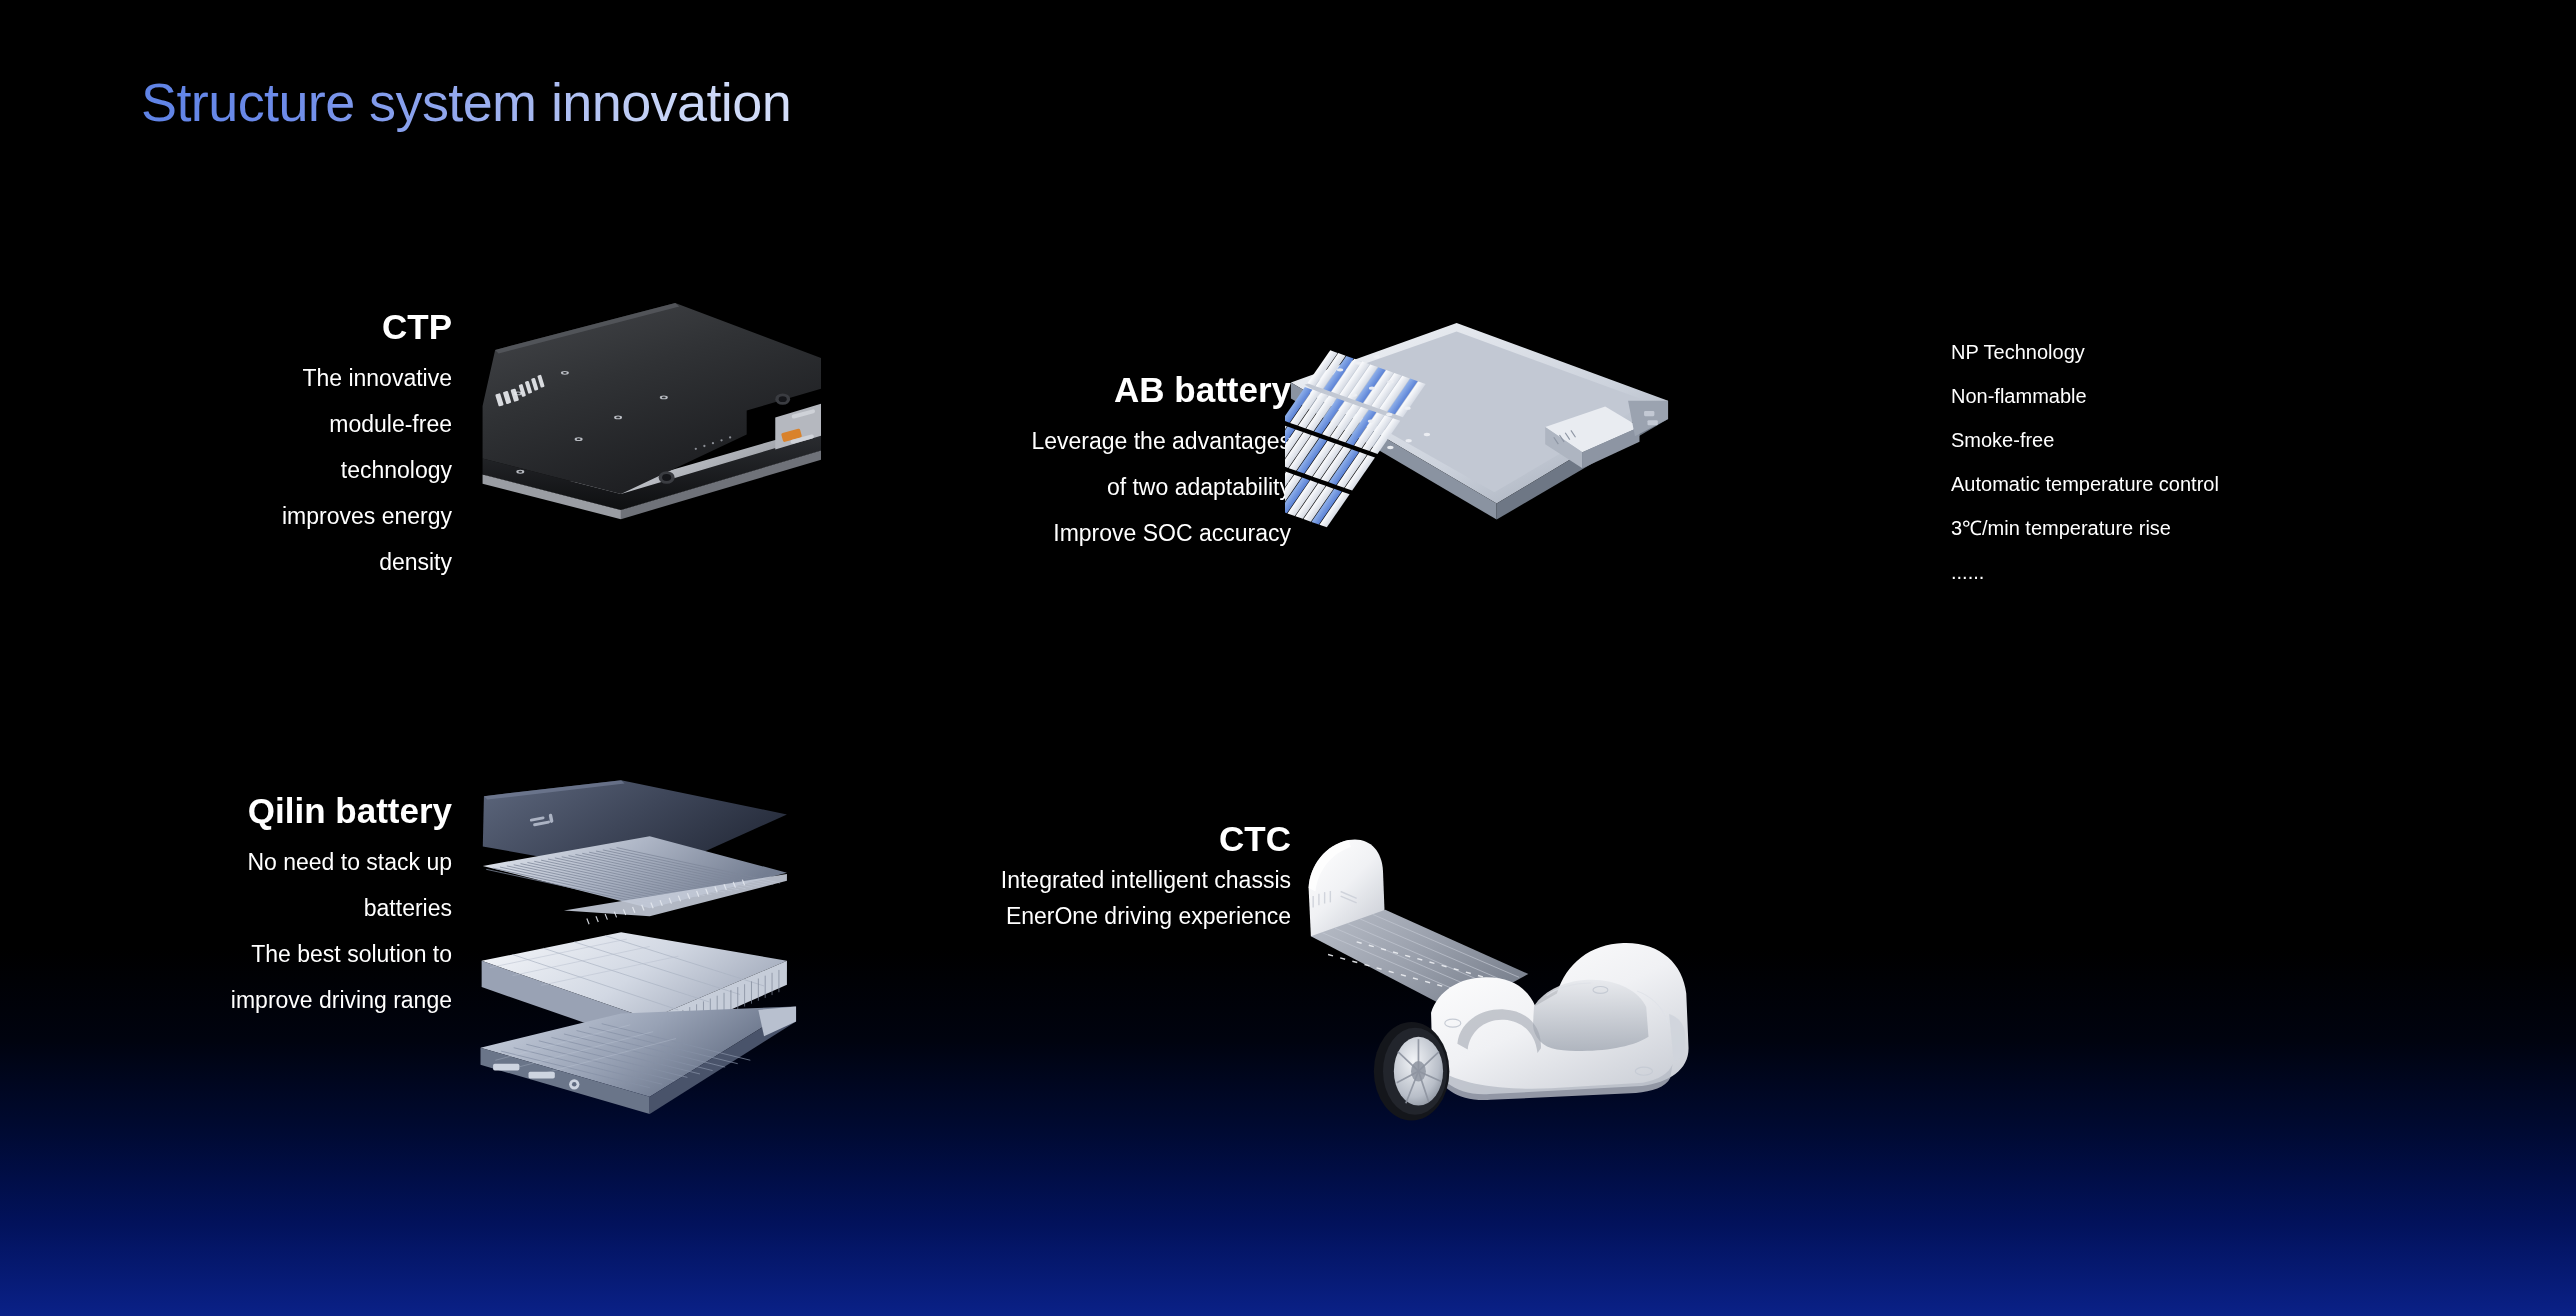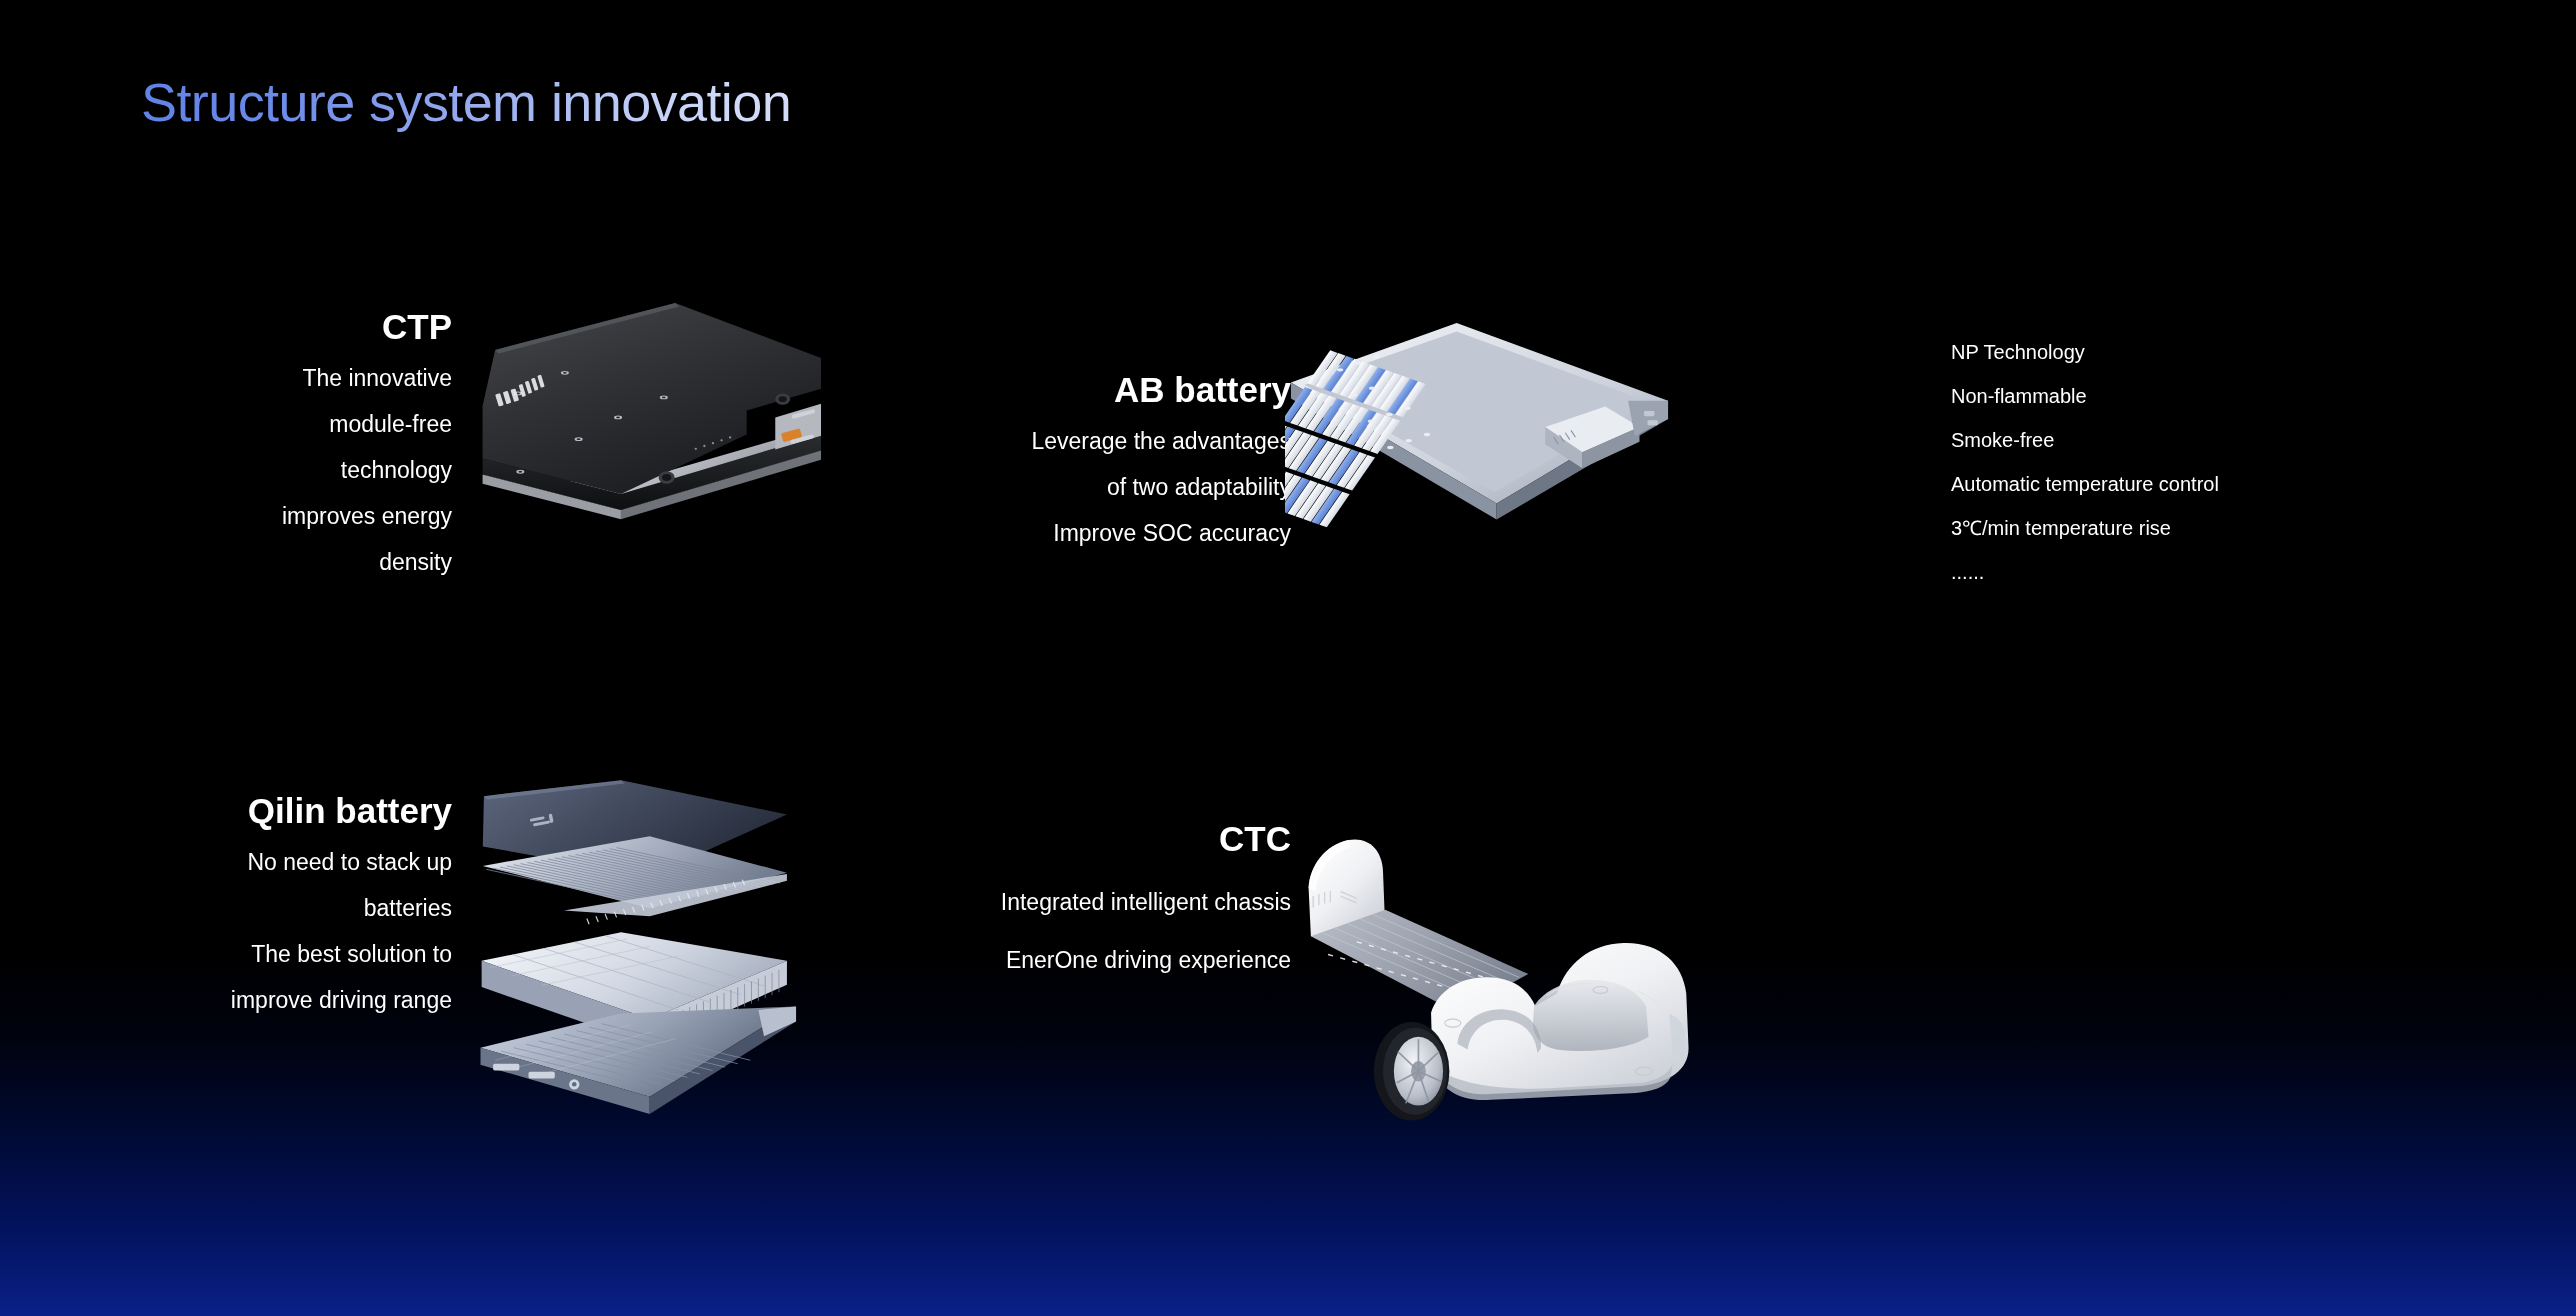--- a/index.html
+++ b/index.html
@@ -68,21 +68,21 @@
 
   
   #block-ctp      { right: 2124px; top: 309px; width: 515px; }
   #block-ab       { right: 1285px; top: 372px; width: 515px; }
   #block-qilin    { right: 2124px; top: 793px; width: 515px; }
   #block-ctc      { right: 1285px; top: 813px; width: 515px; }
 
   #block-ctp .body-line   { margin-top: 23px; }
   #block-ab .body-line    { margin-top: 23px; }
   #block-qilin .body-line { margin-top: 23px; }
-  #block-ctc .body-line   { margin-top: 35px; }
+  #block-ctc .body-line   { margin-top: 13px; }
 
   #block-ctp .heading     { margin-bottom: 12.6px; }
   #block-ab .heading      { margin-bottom: 21px; }
   #block-qilin .heading   { margin-bottom: 12.6px; }
   #block-ctc .heading     { margin-bottom: 12.6px; margin-top: 8px; }
 
   
   .feature-list { position: absolute; left: 1951px; }
   .feature-list .feature-item {
     color: #ffffff;

